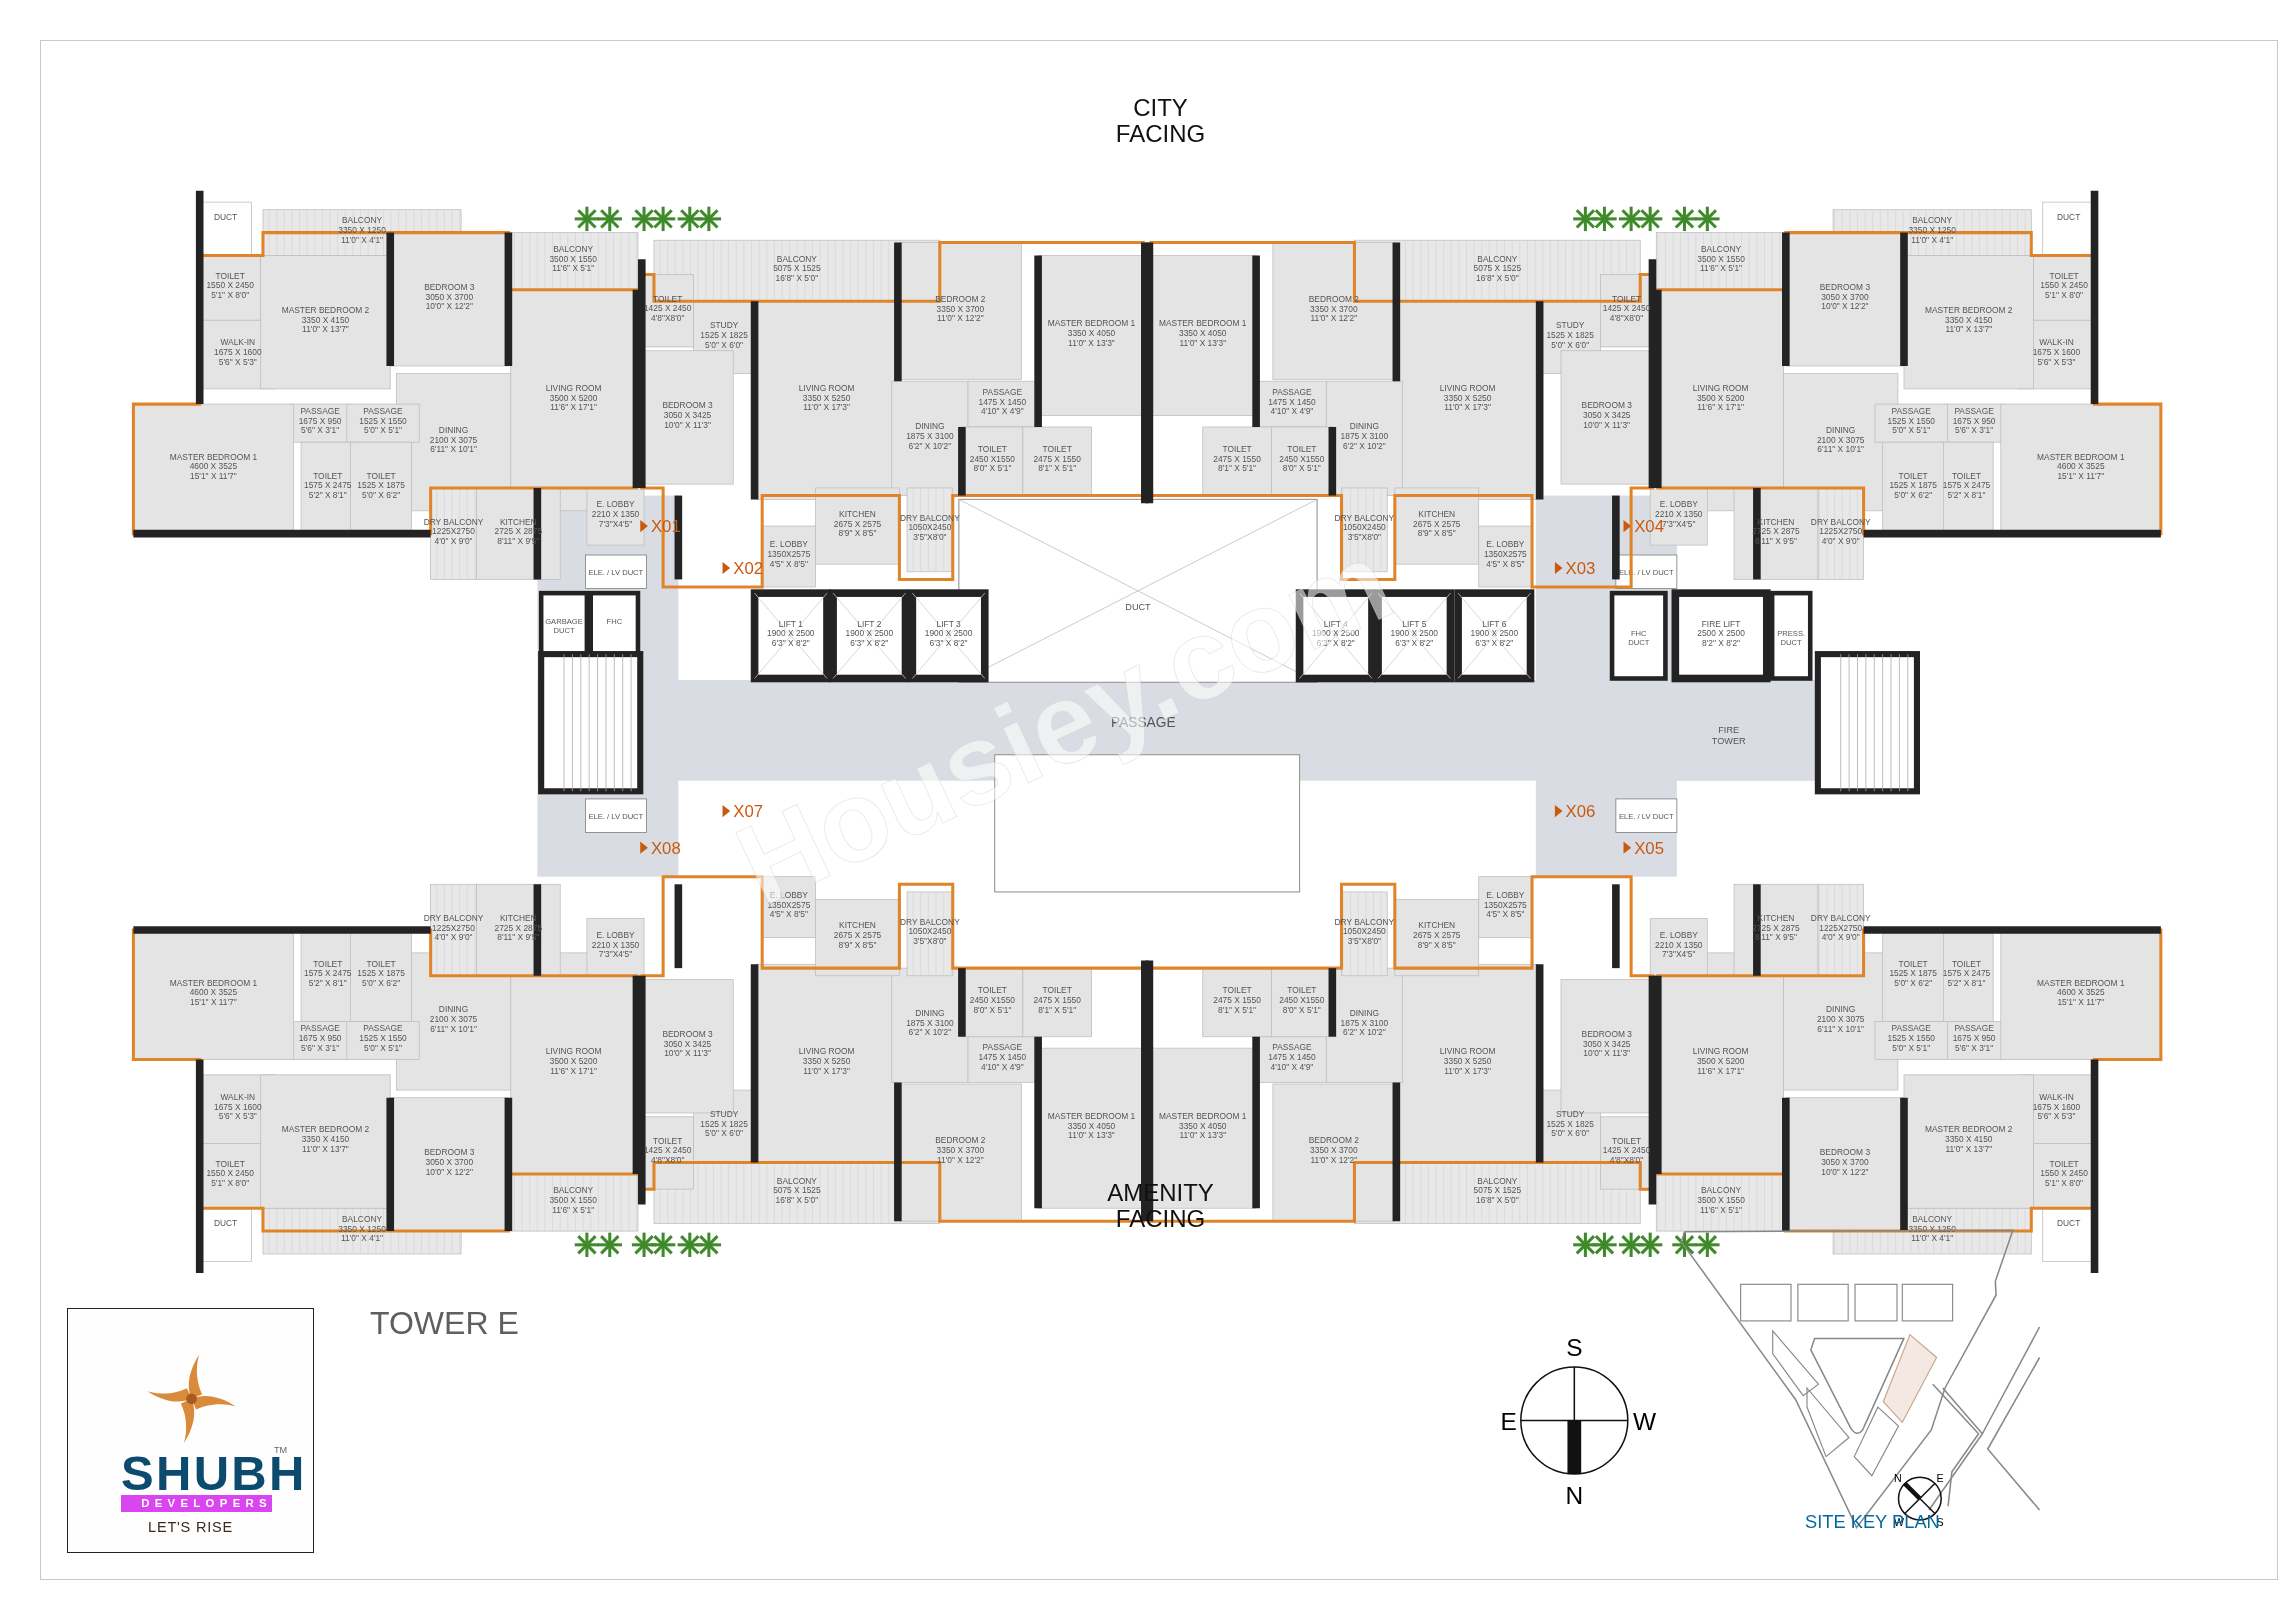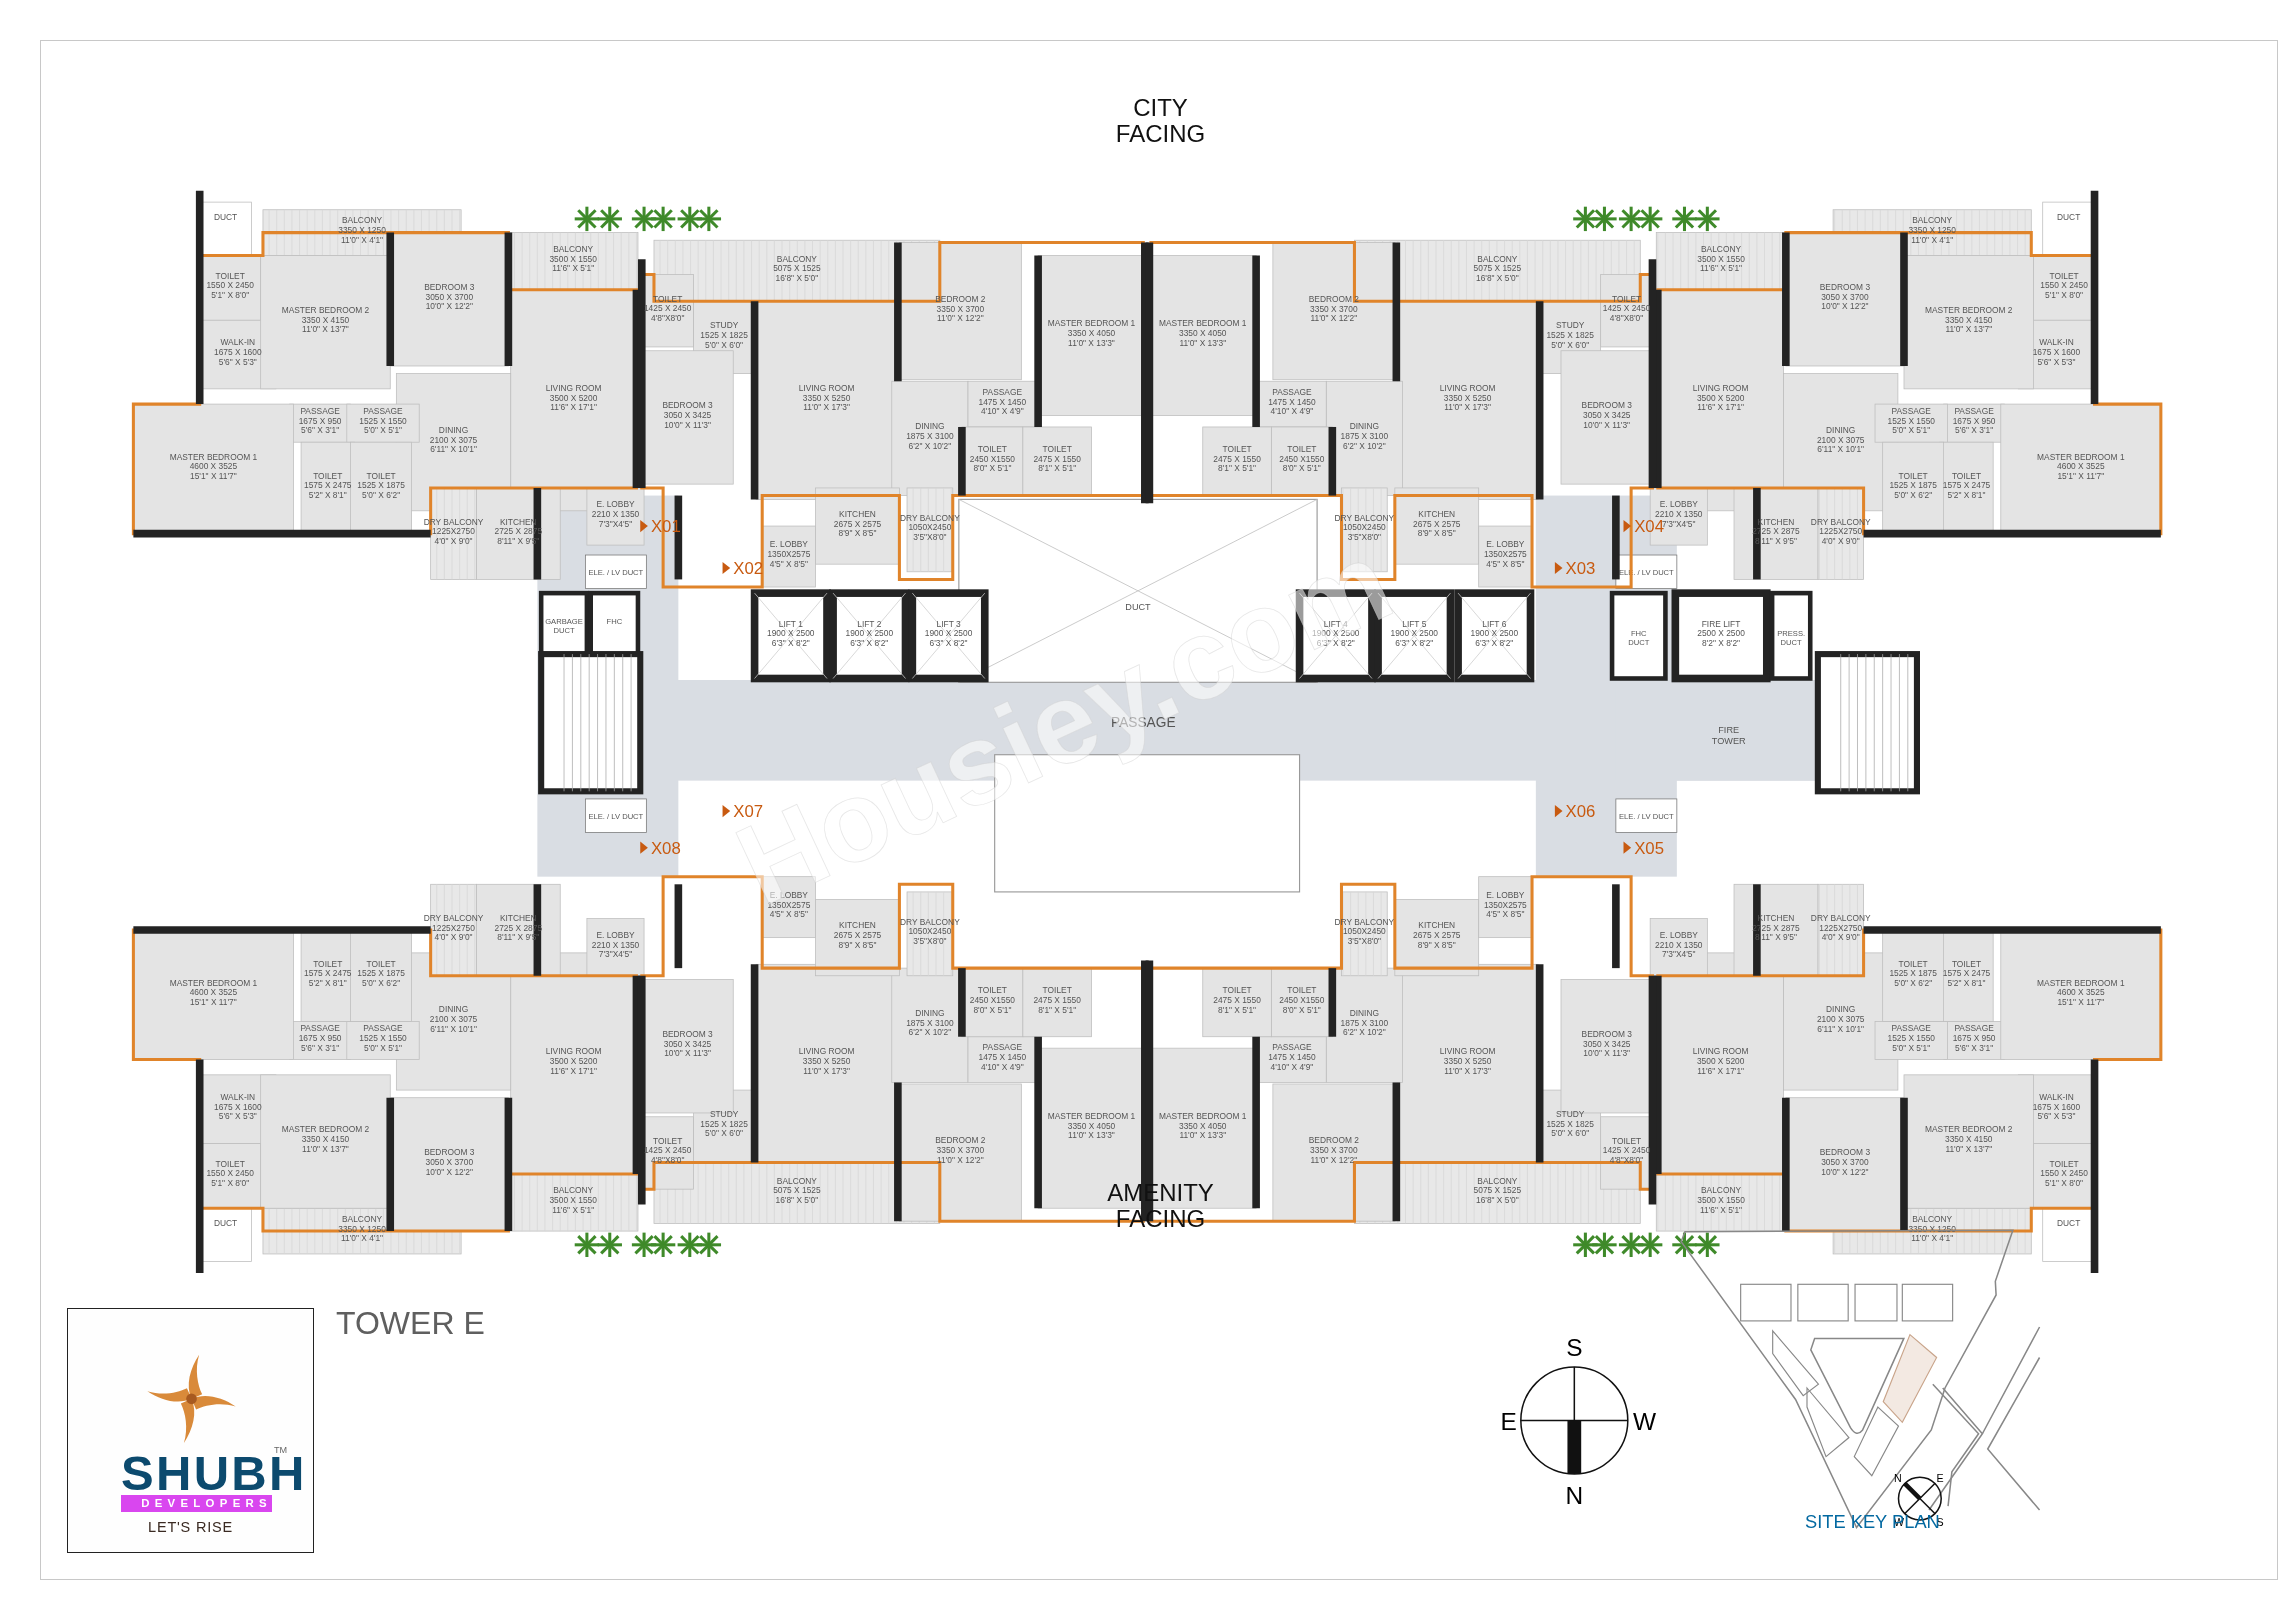--- a/index.html
+++ b/index.html
@@ -5,21 +5,21 @@
   html,body{margin:0;padding:0;background:#fff;}
   body{width:2295px;height:1623px;position:relative;overflow:hidden;font-family:"Liberation Sans",sans-serif;}
   #frame{position:absolute;left:40px;top:40px;width:2238px;height:1540px;border:1.5px solid #c8c8c8;box-sizing:border-box;}
   #plan{position:absolute;left:0;top:0;}
   .facing{position:absolute;text-align:center;font-size:24px;color:#111;line-height:26px;width:229px;}
   #logo-box{position:absolute;left:67px;top:1308px;width:247px;height:245px;border:1.5px solid #222;box-sizing:border-box;background:#fefefe;}
   #logo-word{position:absolute;left:53px;top:136px;font-size:49px;font-weight:bold;color:#0c4a6e;letter-spacing:2.3px;}
   #logo-tm{position:absolute;left:206px;top:136px;font-size:9.1px;color:#666;}
   #logo-bar{position:absolute;left:53px;top:186px;width:151px;height:17px;background:#d946ef;color:#fff;font-size:11.4px;letter-spacing:5.3px;text-align:right;line-height:17px;font-weight:bold;}
   #logo-tag{position:absolute;left:0;width:100%;top:210px;text-align:center;font-size:14.5px;color:#3a2a22;letter-spacing:0.8px;}
-  #title-block{position:absolute;left:336px;top:1305px;width:1098px;color:#5f5f5f;}
+  #title-block{position:absolute;left:370px;top:1305px;width:1098px;color:#5f5f5f;}
   #tower{font-size:32px;line-height:37px;}
   #plan-title{font-size:32px;line-height:41px;margin-top:4.6px;}
   #plan-title b{font-weight:bold;}
   #plan-floors{font-size:25px;line-height:37px;}
   #compass{position:absolute;left:1475px;top:1315px;width:191px;height:191px;}
   #sitekey{position:absolute;left:1662px;top:1205px;width:595px;height:366px;}
   #sitekey-label{position:absolute;left:1805px;top:1511px;font-size:18.3px;color:#0369a1;}
   .room-text{font-family:"Liberation Sans",sans-serif;fill:#555;text-anchor:middle;}
   .xmark{font-family:"Liberation Sans",sans-serif;fill:#c85a10;font-size:22px;}
 </style>

